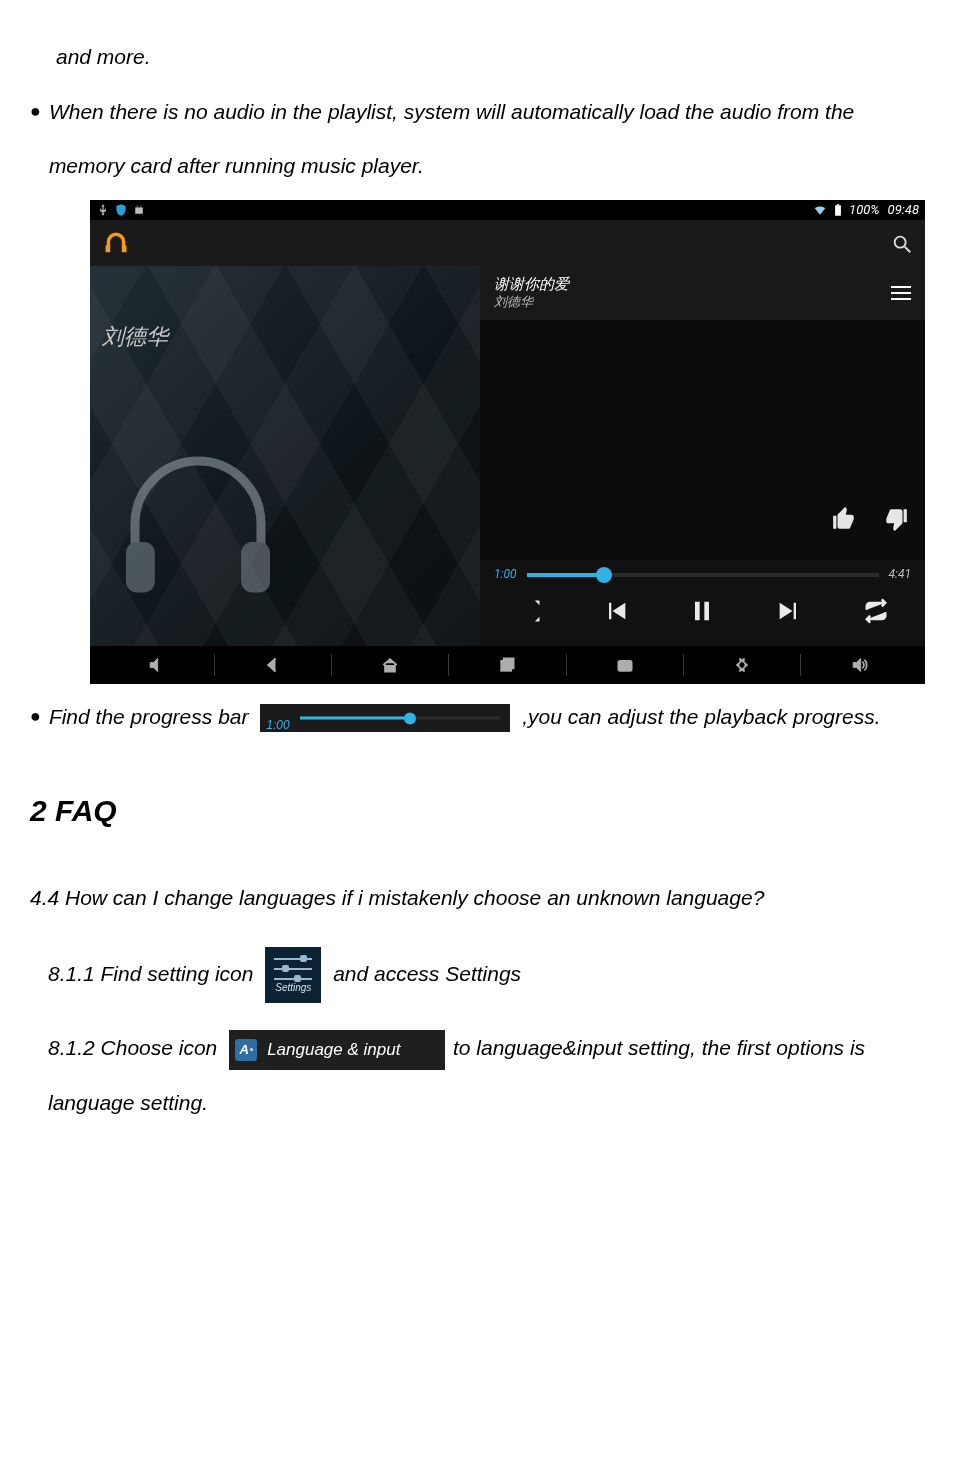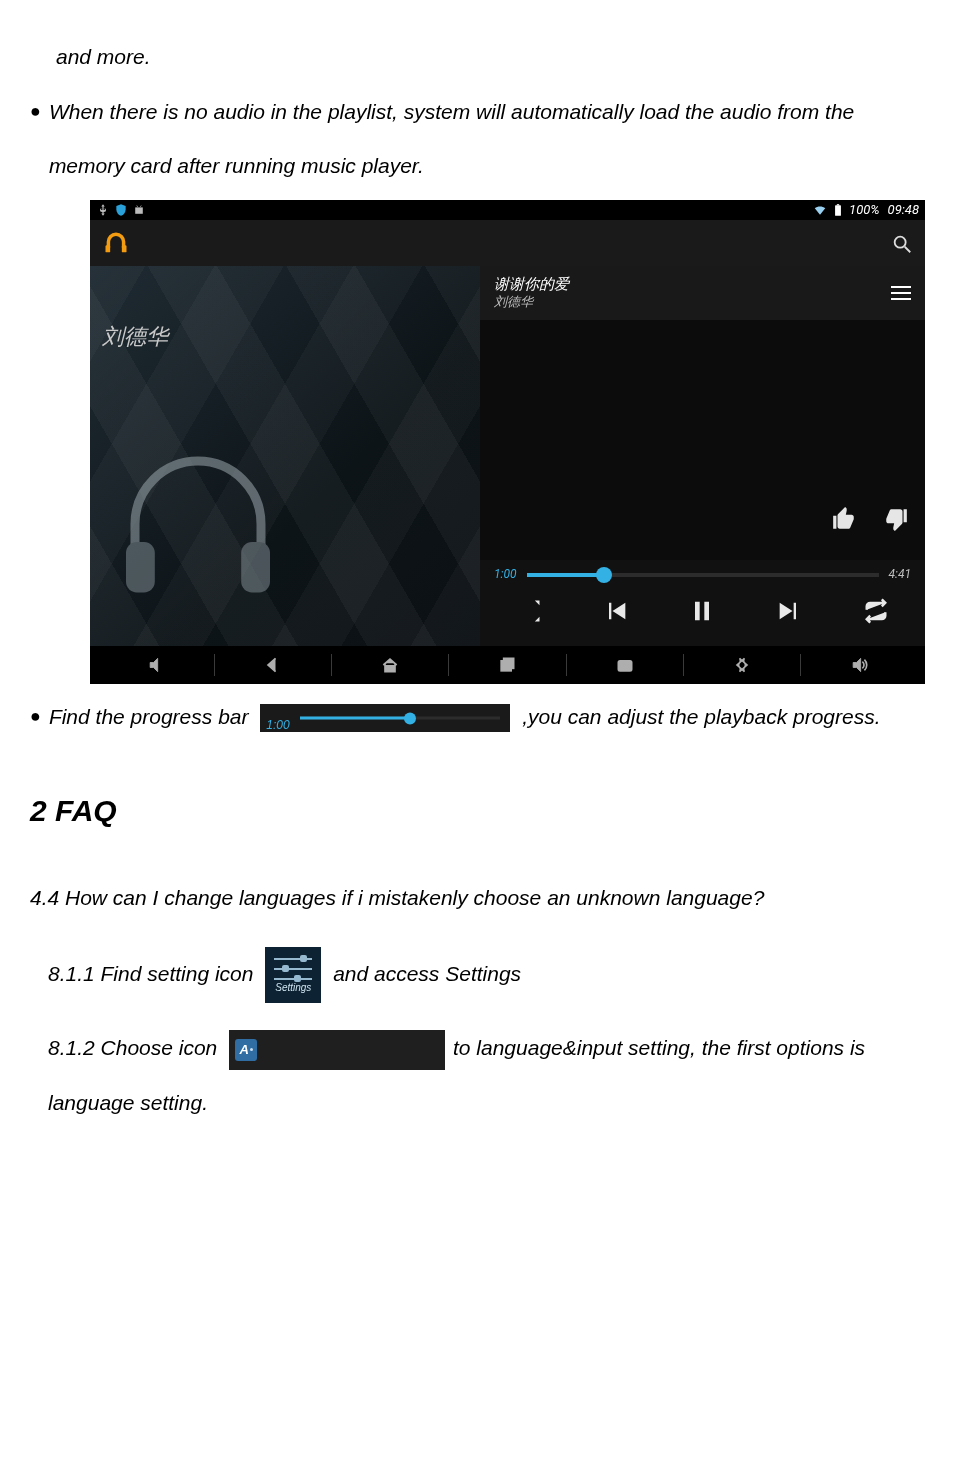--- a/index.html
+++ b/index.html
@@ -358,18 +358,19 @@
   </p>
 
   <p class="step">
     <span>8.1.2 Choose icon </span>
     <span class="langimg">
       <span class="row">
         <span class="box">
           <span>A</span>
             <span class="d"></span>
         </span>
+        <span>Language &amp; input</span>
       </span>
     </span>
     <span>to language&amp;input setting, the first options is language setting.</span>
   </p>
 
 </div>
 
 </body></html>

